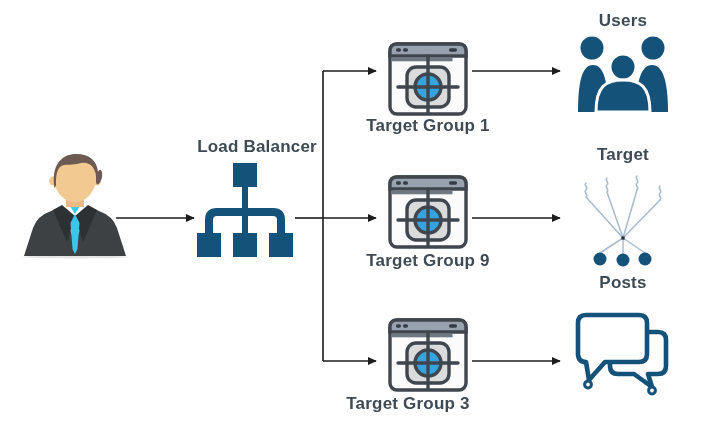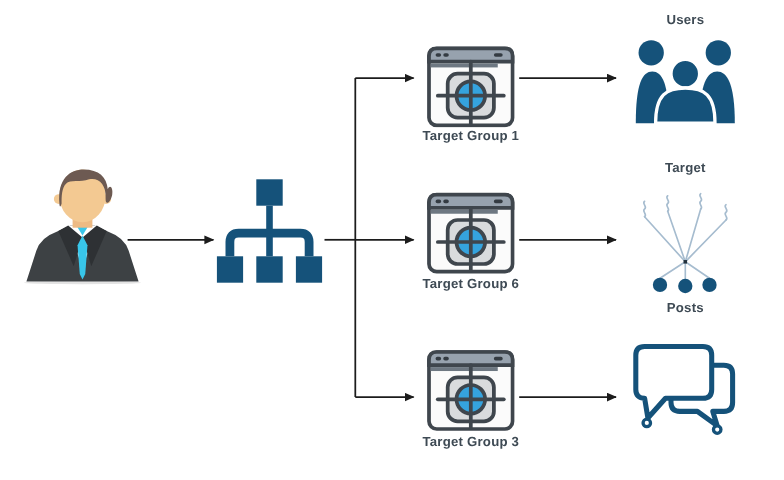--- a/index.html
+++ b/index.html
@@ -8,21 +8,21 @@
     --window-body:#fbfbfb; --target-blue:#35a3de; --inner-square:#d9dbdd;
     --thread-line:#a6bccf; --suit:#3d4144; --suit-dark:#2e3134;
     --skin:#f3c992; --skin-shadow:#dda671; --neck:#edba84;
     --hair:#6d5a52; --tie:#38c6ea;
   }
   html,body{margin:0;padding:0;}
   body{font-family:"Liberation Sans",sans-serif;background:#fff;}
   .canvas{position:relative;width:713px;height:436px;background:#fff;overflow:hidden;}
   .abs{position:absolute;}
   .lbl{
-    position:absolute;text-align:center;font-weight:bold;font-size:12px;
+    position:absolute;text-align:center;font-weight:bold;font-size:17px;
     color:var(--label);letter-spacing:0.2px;white-space:nowrap;
   }
   svg{display:block;}
   
   .conn{stroke:var(--arrow);stroke-width:1.6;fill:none;}
   
   .win-body{fill:var(--window-body);stroke:var(--window-border);stroke-width:3.4;}
   .win-bar{fill:var(--window-titlebar);stroke:var(--window-border);stroke-width:3.4;}
   .win-strip{fill:var(--window-strip);}
   .win-dot{fill:#343b42;}
@@ -55,23 +55,24 @@
     <path class="conn" d="M295,218 H323"></path>
     <path class="conn" d="M323,71 V361"></path>
     <path class="conn" d="M323,71 H376" marker-end="url(#ah)"></path>
     <path class="conn" d="M323,218 H376" marker-end="url(#ah)"></path>
     <path class="conn" d="M323,361 H376" marker-end="url(#ah)"></path>
     <path class="conn" d="M472,71 H560" marker-end="url(#ah)"></path>
     <path class="conn" d="M472,218 H560" marker-end="url(#ah)"></path>
     <path class="conn" d="M472,361 H560" marker-end="url(#ah)"></path>
   </svg>
 
+  <div class="lbl" style="left:187px;top:137px;width:140px">Load Balancer</div>
   <div class="lbl" style="left:358px;top:116px;width:140px">Target Group 1</div>
-  <div class="lbl" style="left:358px;top:251px;width:140px">Target Group 6</div>
-  <div class="lbl" style="left:358px;top:394px;width:140px">Target Group 3</div>
+  <div class="lbl" style="left:358px;top:251px;width:140px">Target Group 9</div>
+  <div class="lbl" style="left:338px;top:394px;width:140px">Target Group 3</div>
   <div class="lbl" style="left:573px;top:11px;width:100px">Users</div>
   <div class="lbl" style="left:573px;top:145px;width:100px">Target</div>
   <div class="lbl" style="left:573px;top:273px;width:100px">Posts</div>
 
   <svg class="abs" style="left:20px;top:152px" width="110" height="107" viewBox="0 0 110 107">
     <ellipse cx="55" cy="105" rx="53" ry="1.4" fill="#e3e3e3"></ellipse>
     <path d="M4,104 L13,76 Q17,64 31,59 L44,53 L66,53 L79,59 Q93,64 97,76 L106,104 Z" fill="var(--suit)"></path>
     <polygon points="42,53 55,92 68,53" fill="#ffffff"></polygon>
     <path d="M42,53 L55,64 L47,90 L33,58 Z" fill="var(--suit-dark)"></path>
     <path d="M68,53 L55,64 L63,90 L77,58 Z" fill="var(--suit-dark)"></path>

